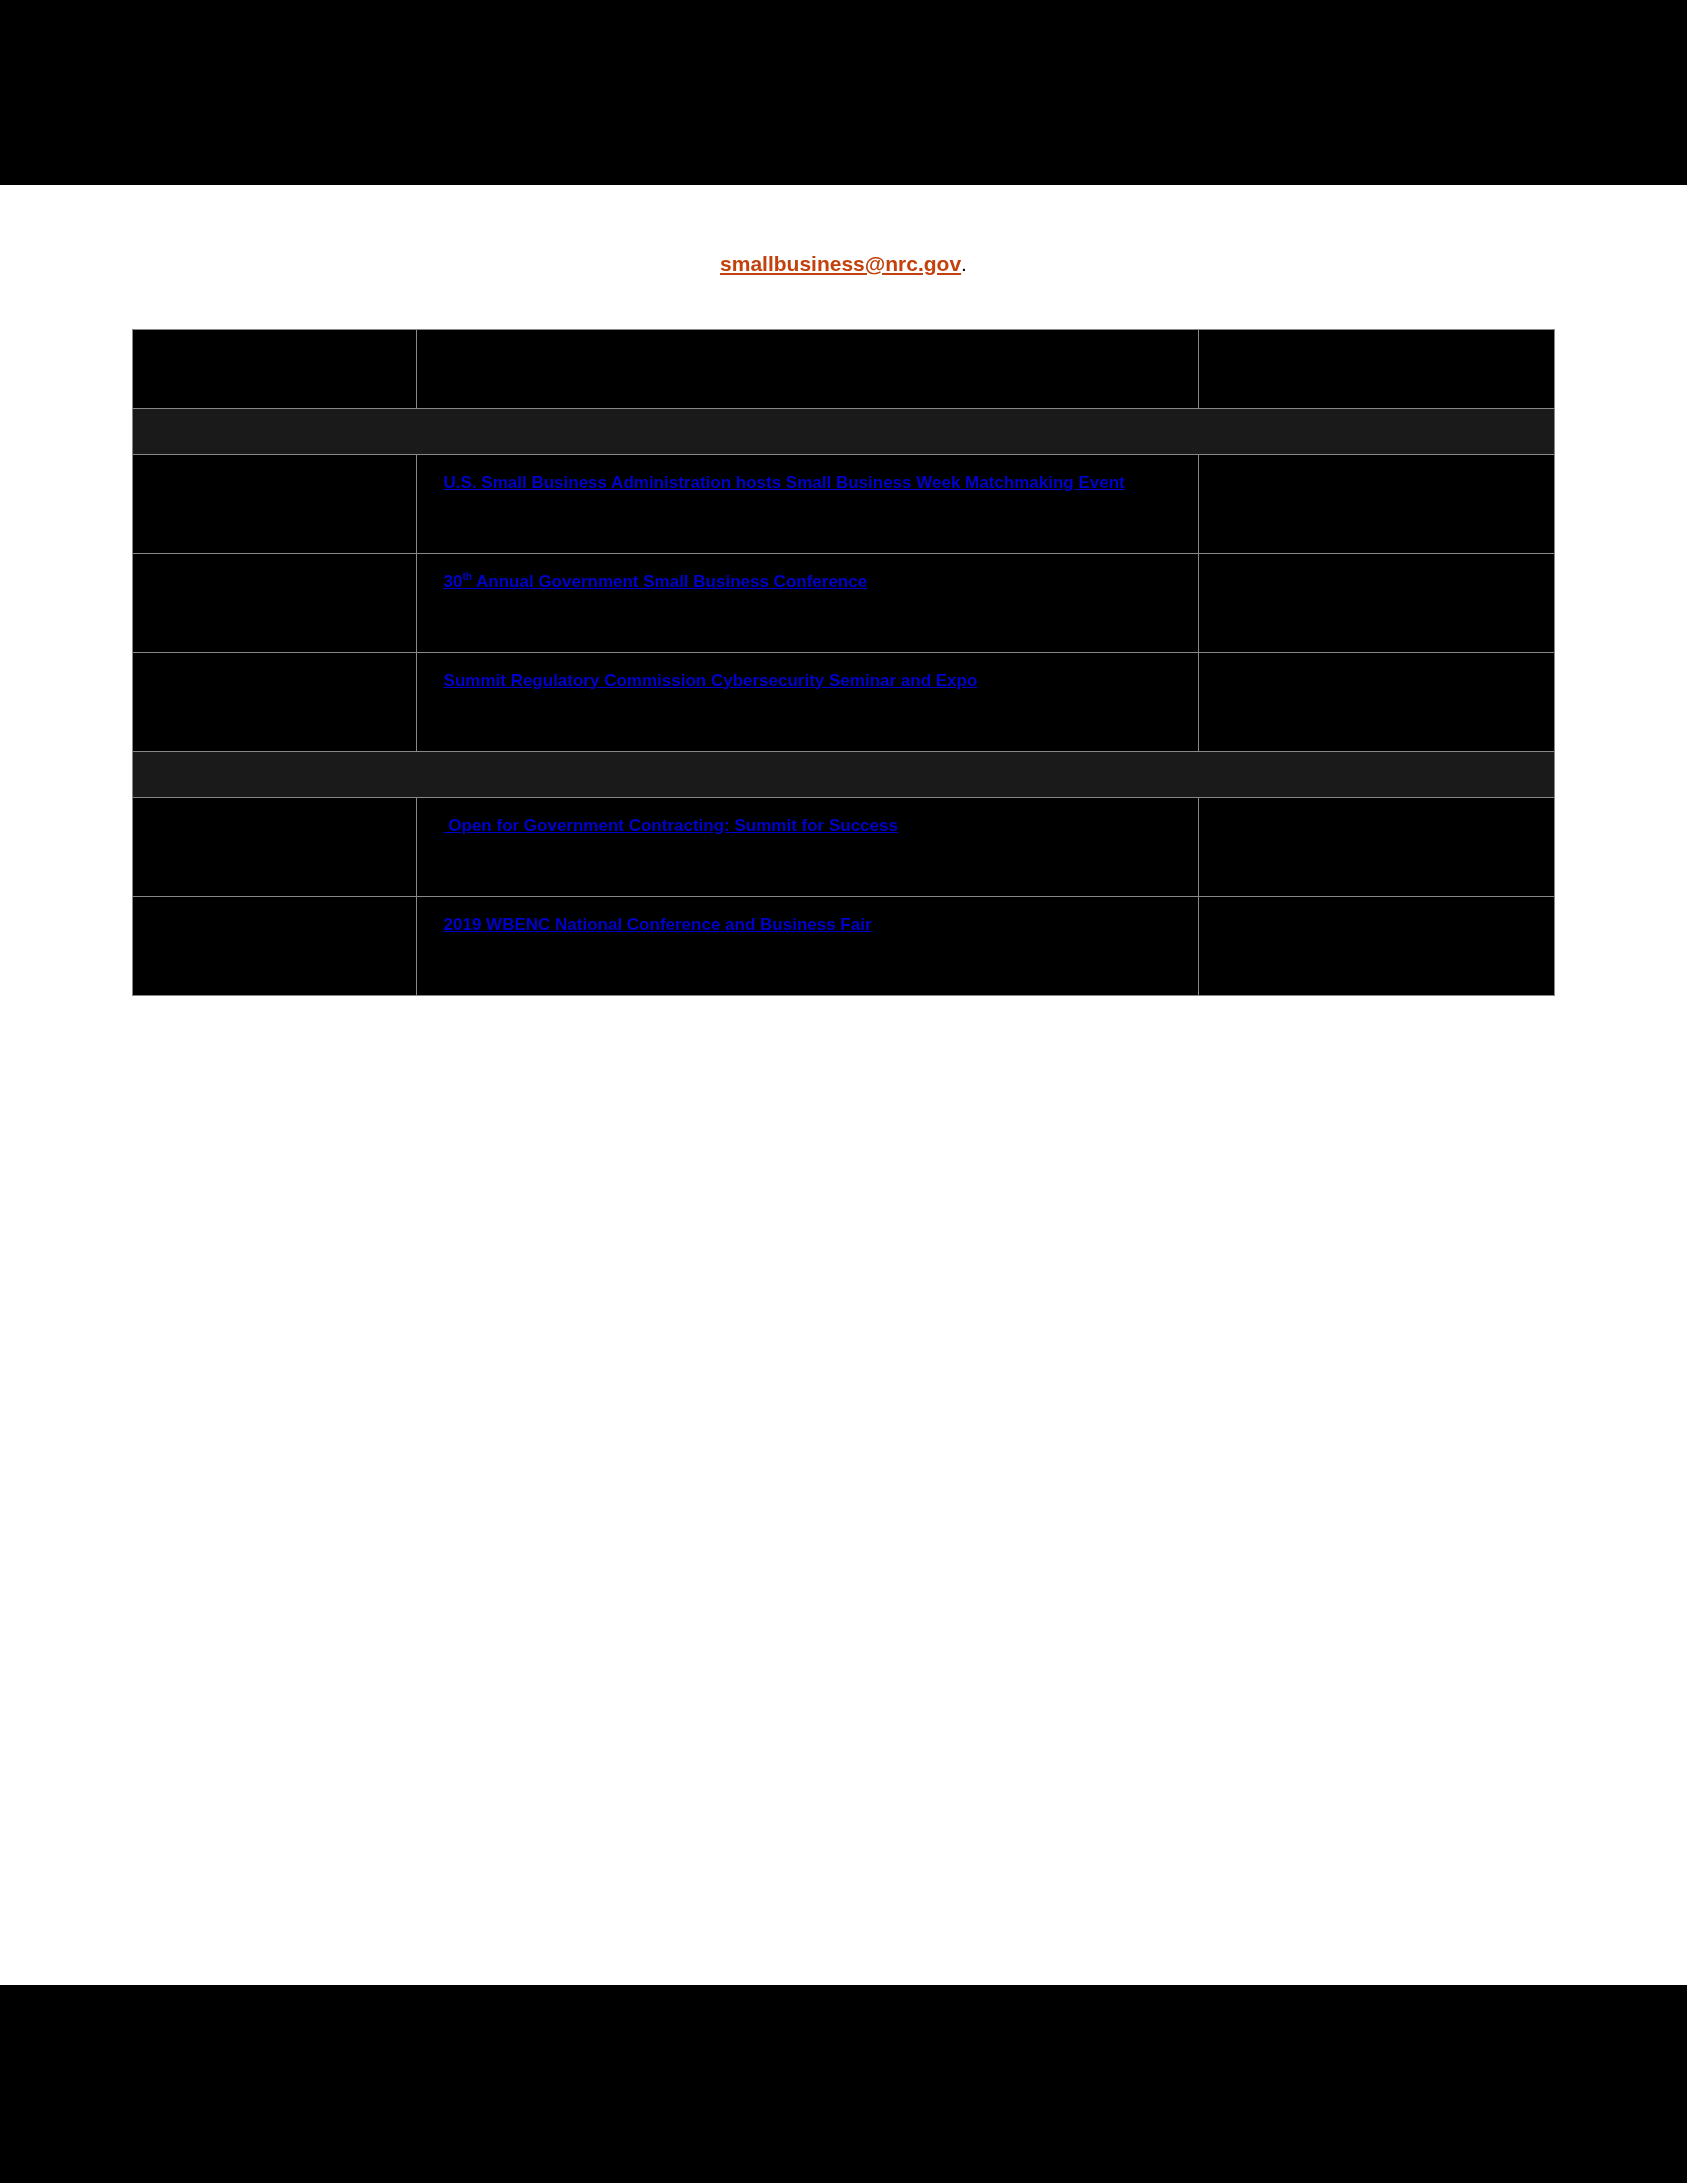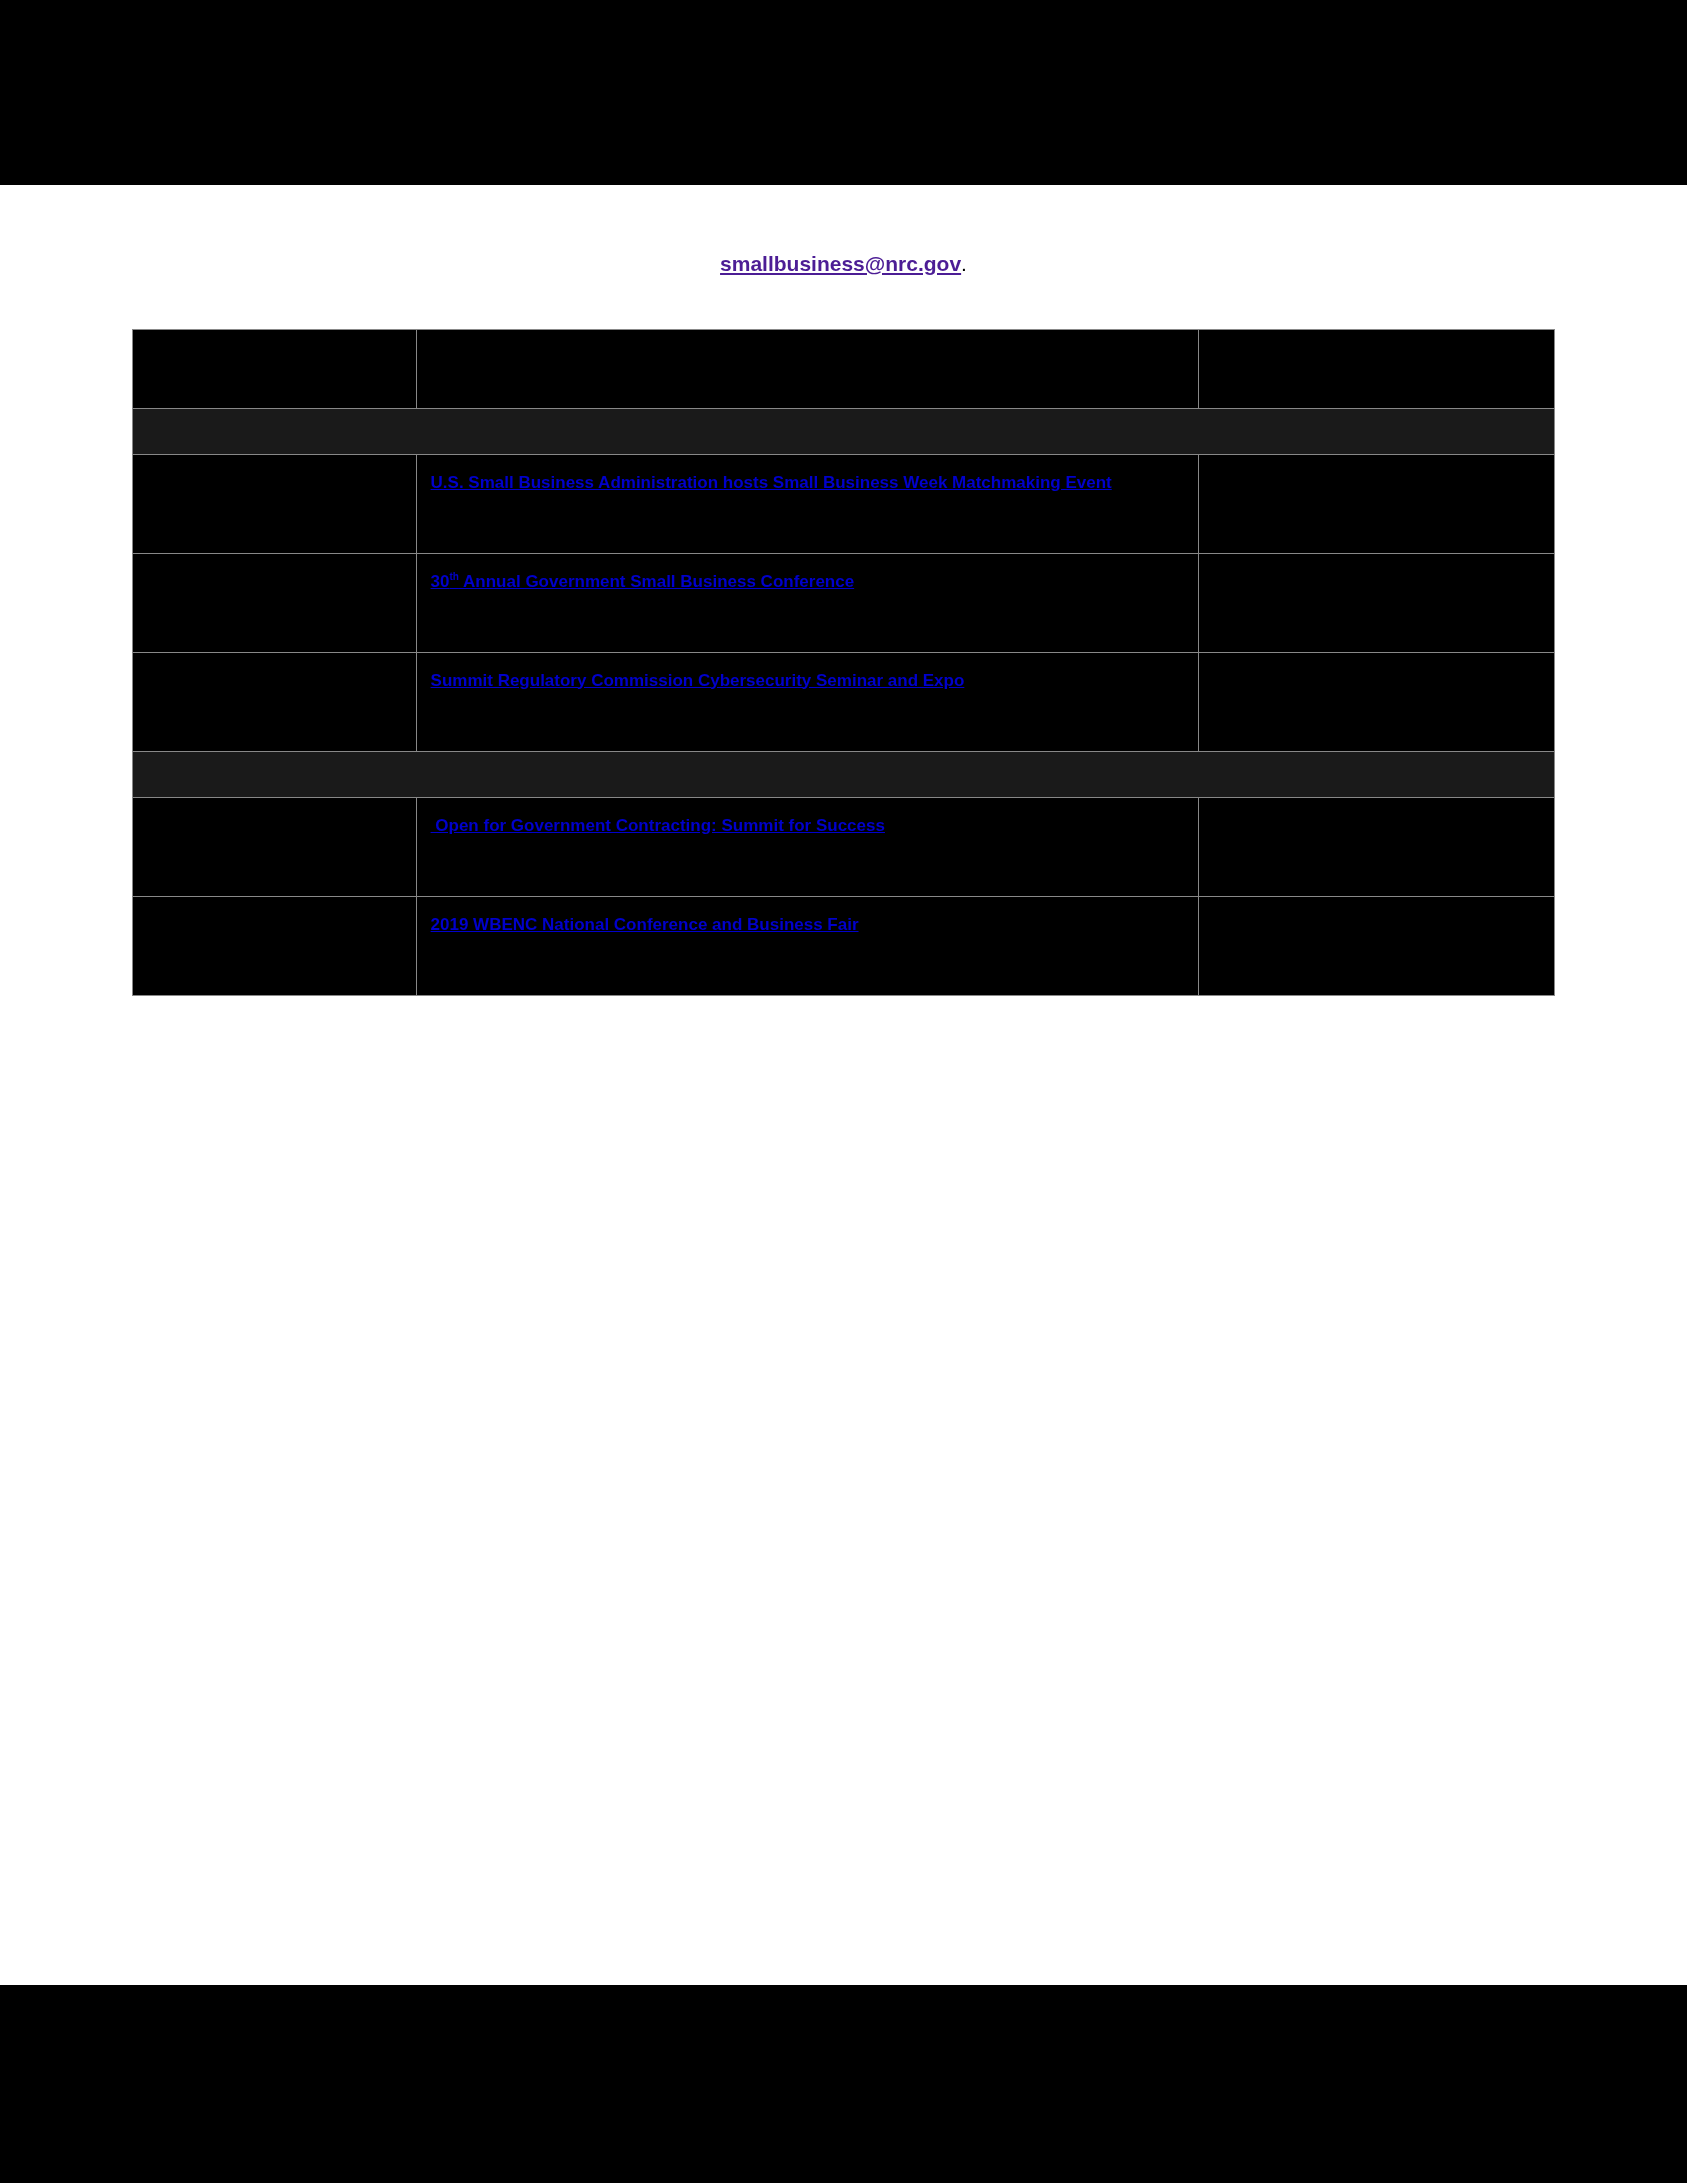--- a/index.html
+++ b/index.html
@@ -39,21 +39,21 @@
     }
 
     
     .email-section {
       text-align: center;
       margin: 26.5px 0 53px 0;
       font-size: 21px;
     }
 
     .email-link {
-      color: #4c1d95;
+      color: #c2410c;
       text-decoration: underline;
       font-size: 21px;
       font-weight: bold;
       margin-top: 22px;
     }
 
     
     .events-table {
       width: 100%;
       border-collapse: collapse;
@@ -92,20 +92,21 @@
       background: #000000;
     }
 
     
     .event-link {
       color: #0000cc;
       text-decoration: underline;
       font-size: 17px;
       font-weight: bold;
       line-height: 1.4;
+      margin-left: 13px;
     }
 
     .event-link sup {
       font-size: 10px;
     }
 
     
     .col-date { width: 20%; }
     .col-event { width: 55%; }
     .col-location { width: 25%; }

